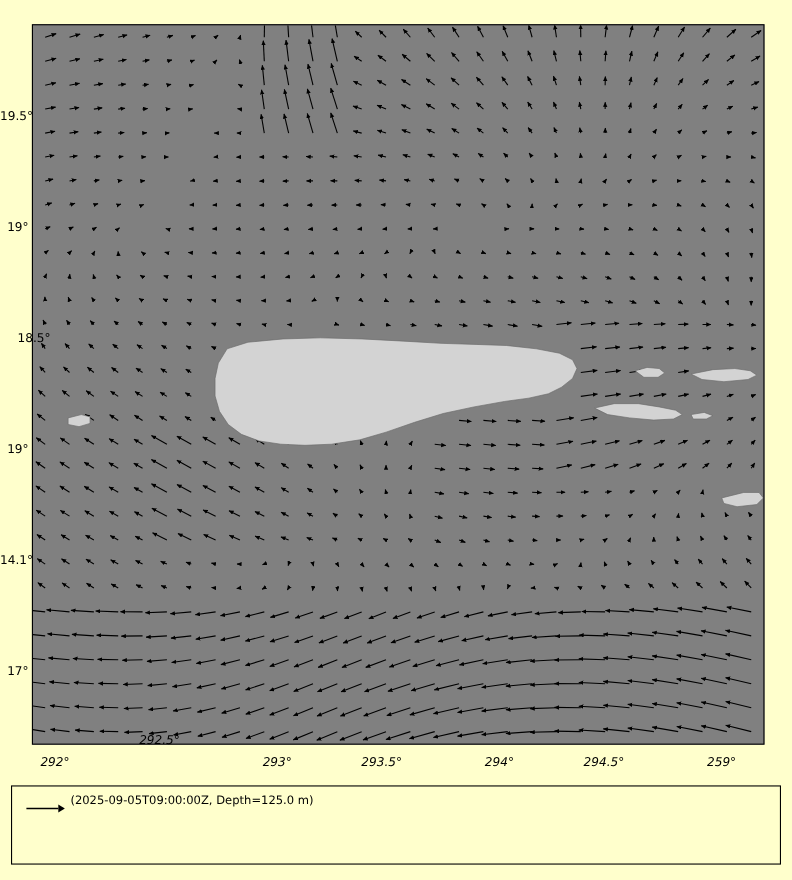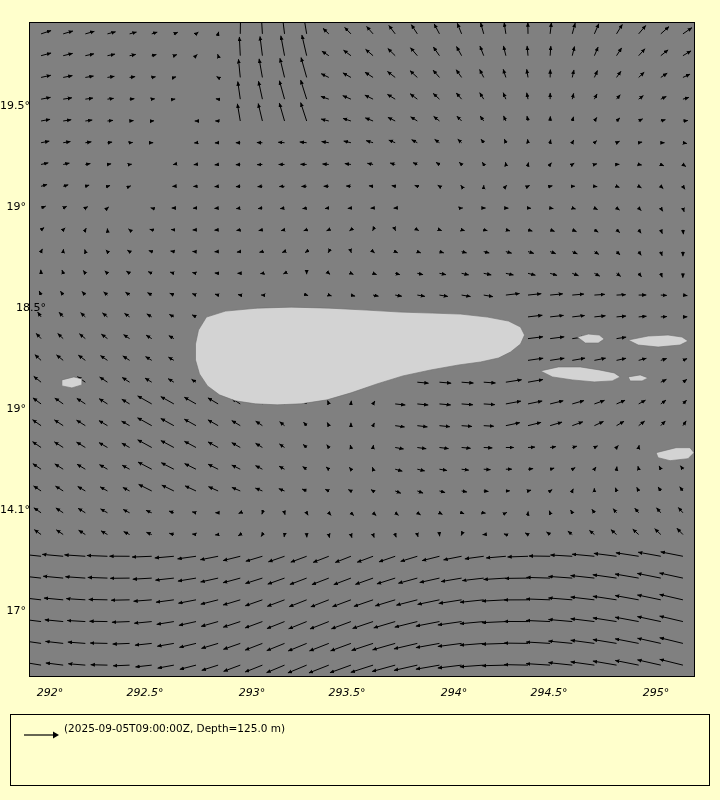--- a/index.html
+++ b/index.html
@@ -951,26 +951,26 @@
   </div>
 
   <div class="ylabel-inner" style="left:0px; top:99px; width:26px;">19.5°</div>
   <div class="ylabel-inner" style="left:0px; top:200px; width:26px;">19°</div>
   <div class="ylabel-inner" style="left:16px; top:301px; width:26px;">18.5°</div>
   <div class="ylabel-inner" style="left:0px; top:402px; width:26px;">19°</div>
   <div class="ylabel-inner" style="left:0px; top:503px; width:26px;">14.1°</div>
   <div class="ylabel-inner" style="left:0px; top:604px; width:26px;">17°</div>
 
   <div class="xlabel" style="left:20px; top:686px; width:60px;">292°</div>
-  <div class="xlabel" style="left:115px; top:686px; width:60px;">292.5°</div>
+  <div class="xlabel" style="left:115px; top:666px; width:60px;">292.5°</div>
   <div class="xlabel" style="left:222px; top:686px; width:60px;">293°</div>
   <div class="xlabel" style="left:317px; top:686px; width:60px;">293.5°</div>
   <div class="xlabel" style="left:424px; top:686px; width:60px;">294°</div>
   <div class="xlabel" style="left:519px; top:686px; width:60px;">294.5°</div>
-  <div class="xlabel" style="left:626px; top:686px; width:60px;">295°</div>
+  <div class="xlabel" style="left:626px; top:686px; width:60px;">259°</div>
 
   <div id="legend">
     <svg id="legend-arrow" viewBox="0 0 36 12">
       <line x1="1" y1="6" x2="30" y2="6" stroke="#000" stroke-width="1.2"></line>
       <path d="M30,2.4 L36,6 L30,9.6 z" fill="#000"></path>
     </svg>
     <div id="legend-text">
       <div class="legend-line">(2025-09-05T09:00:00Z, Depth=125.0 m)</div>
     </div>
   </div>

